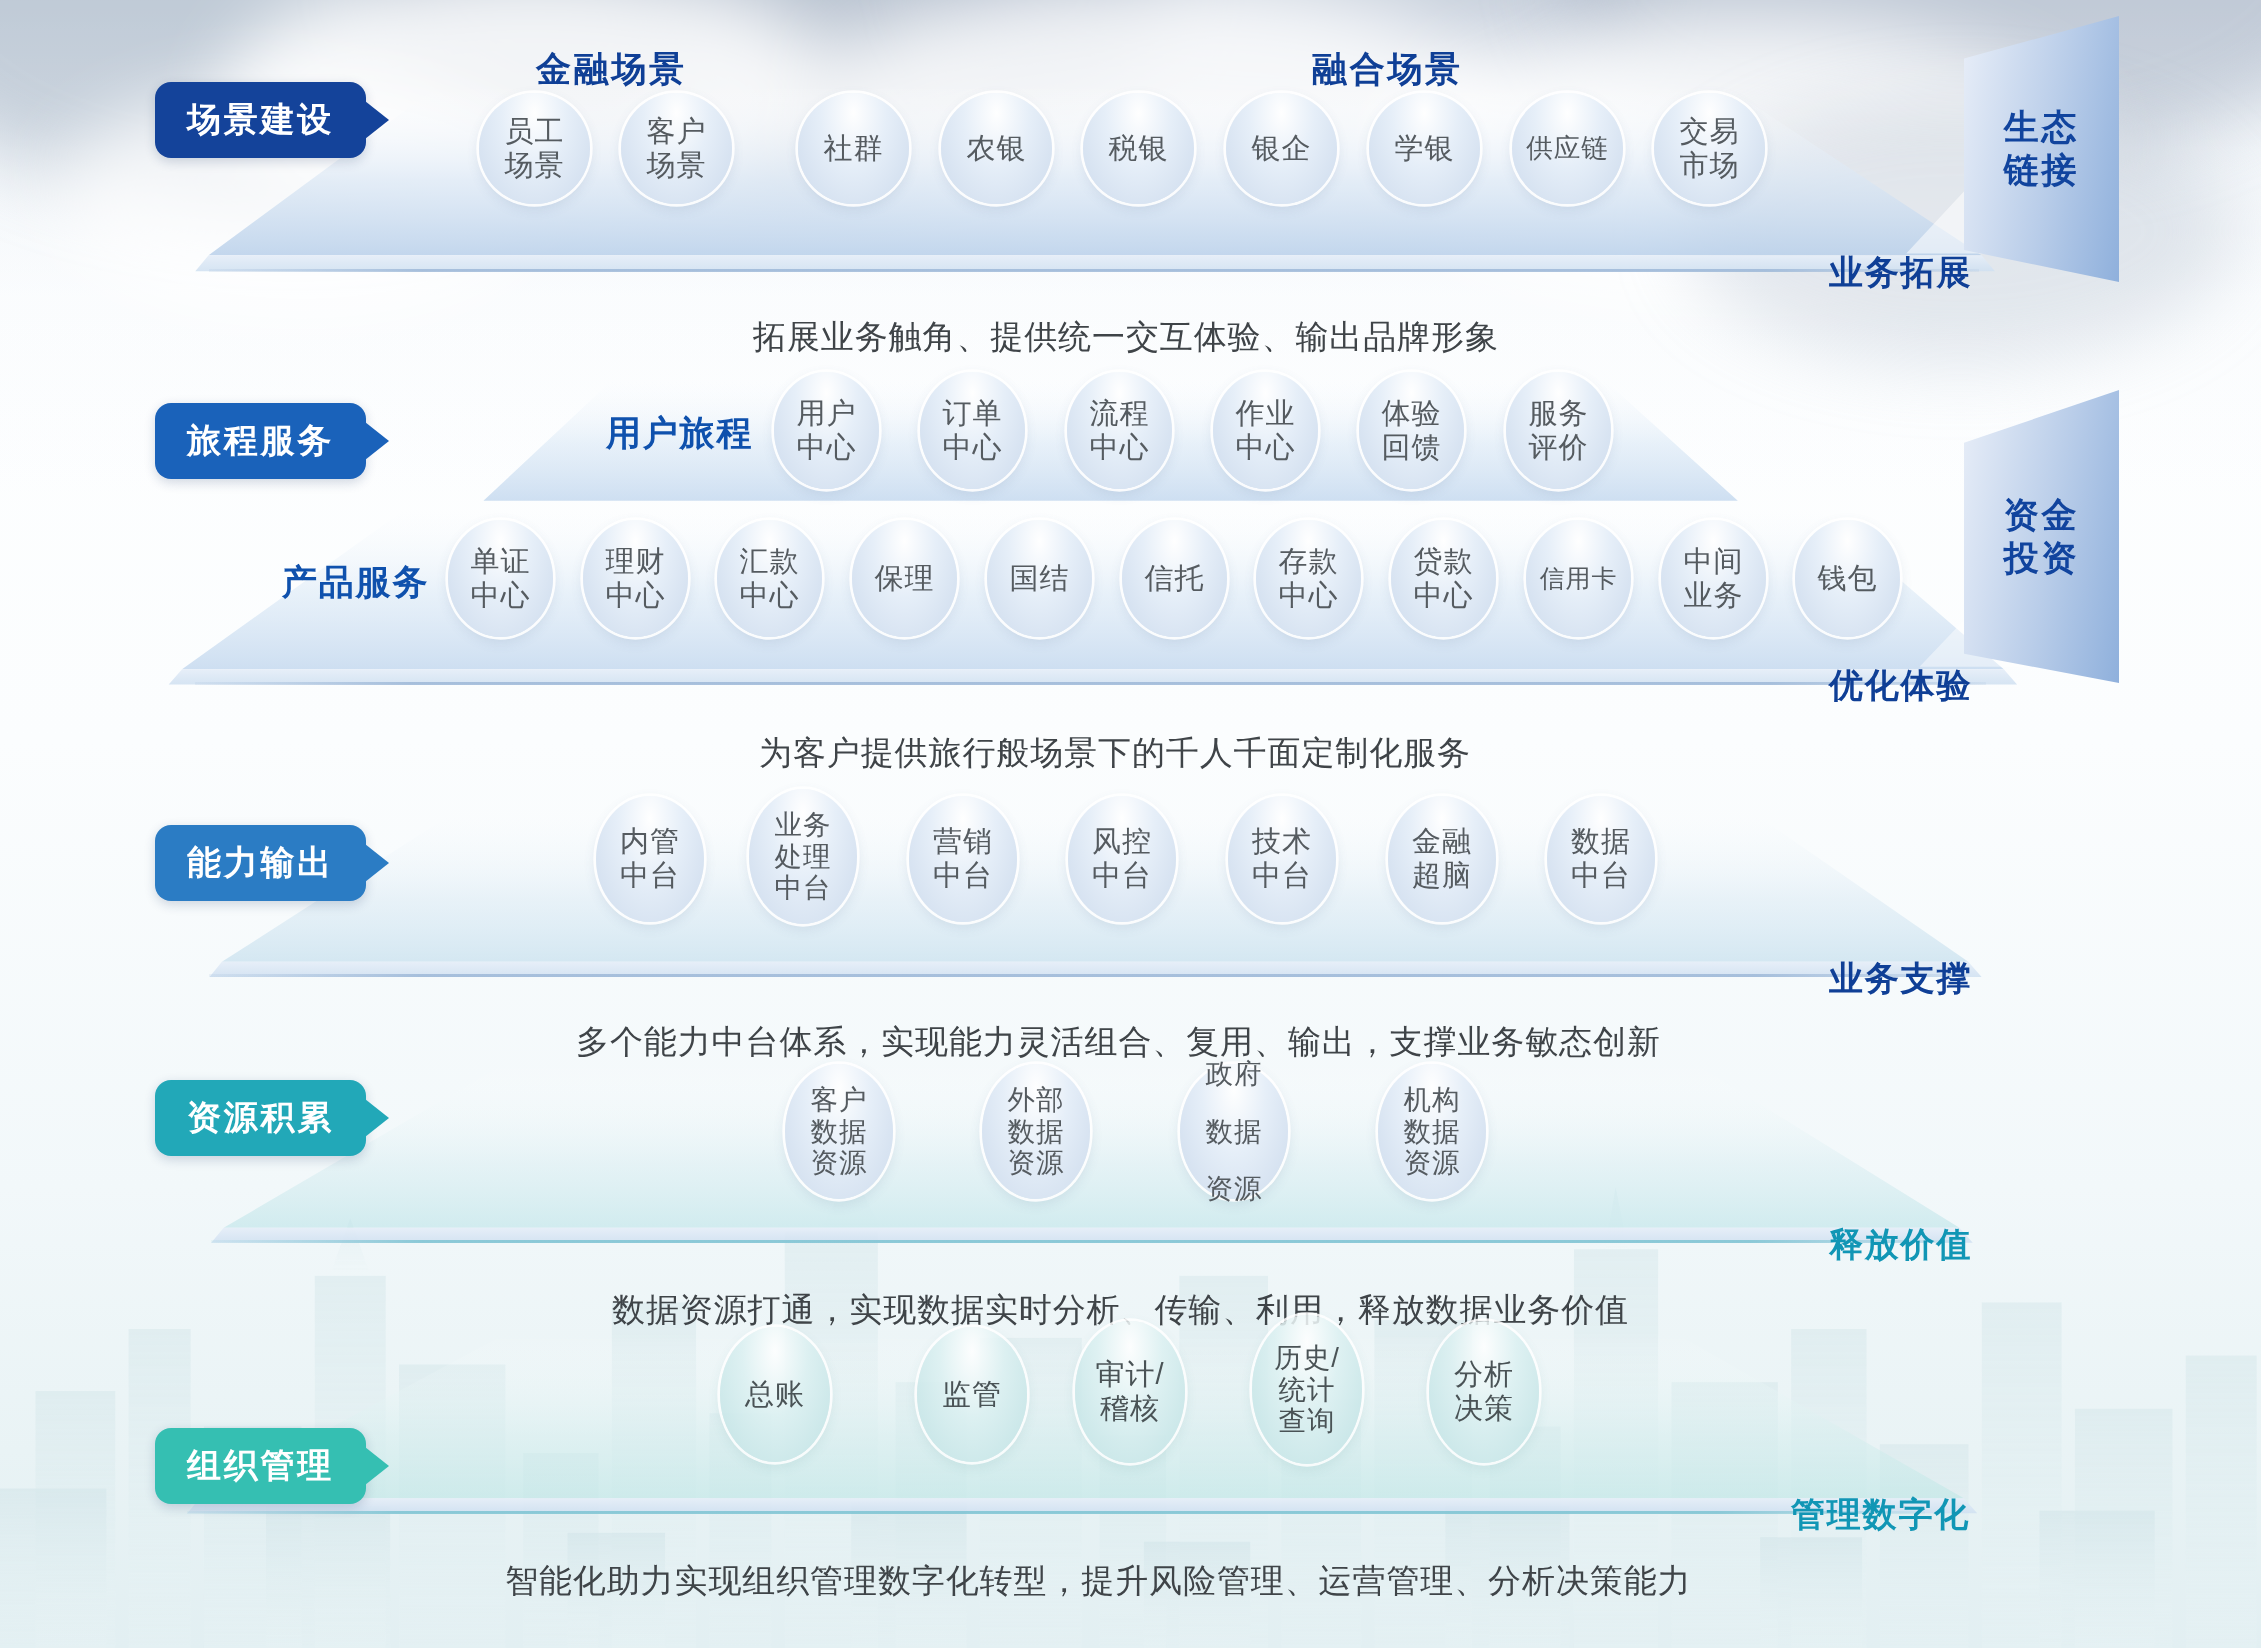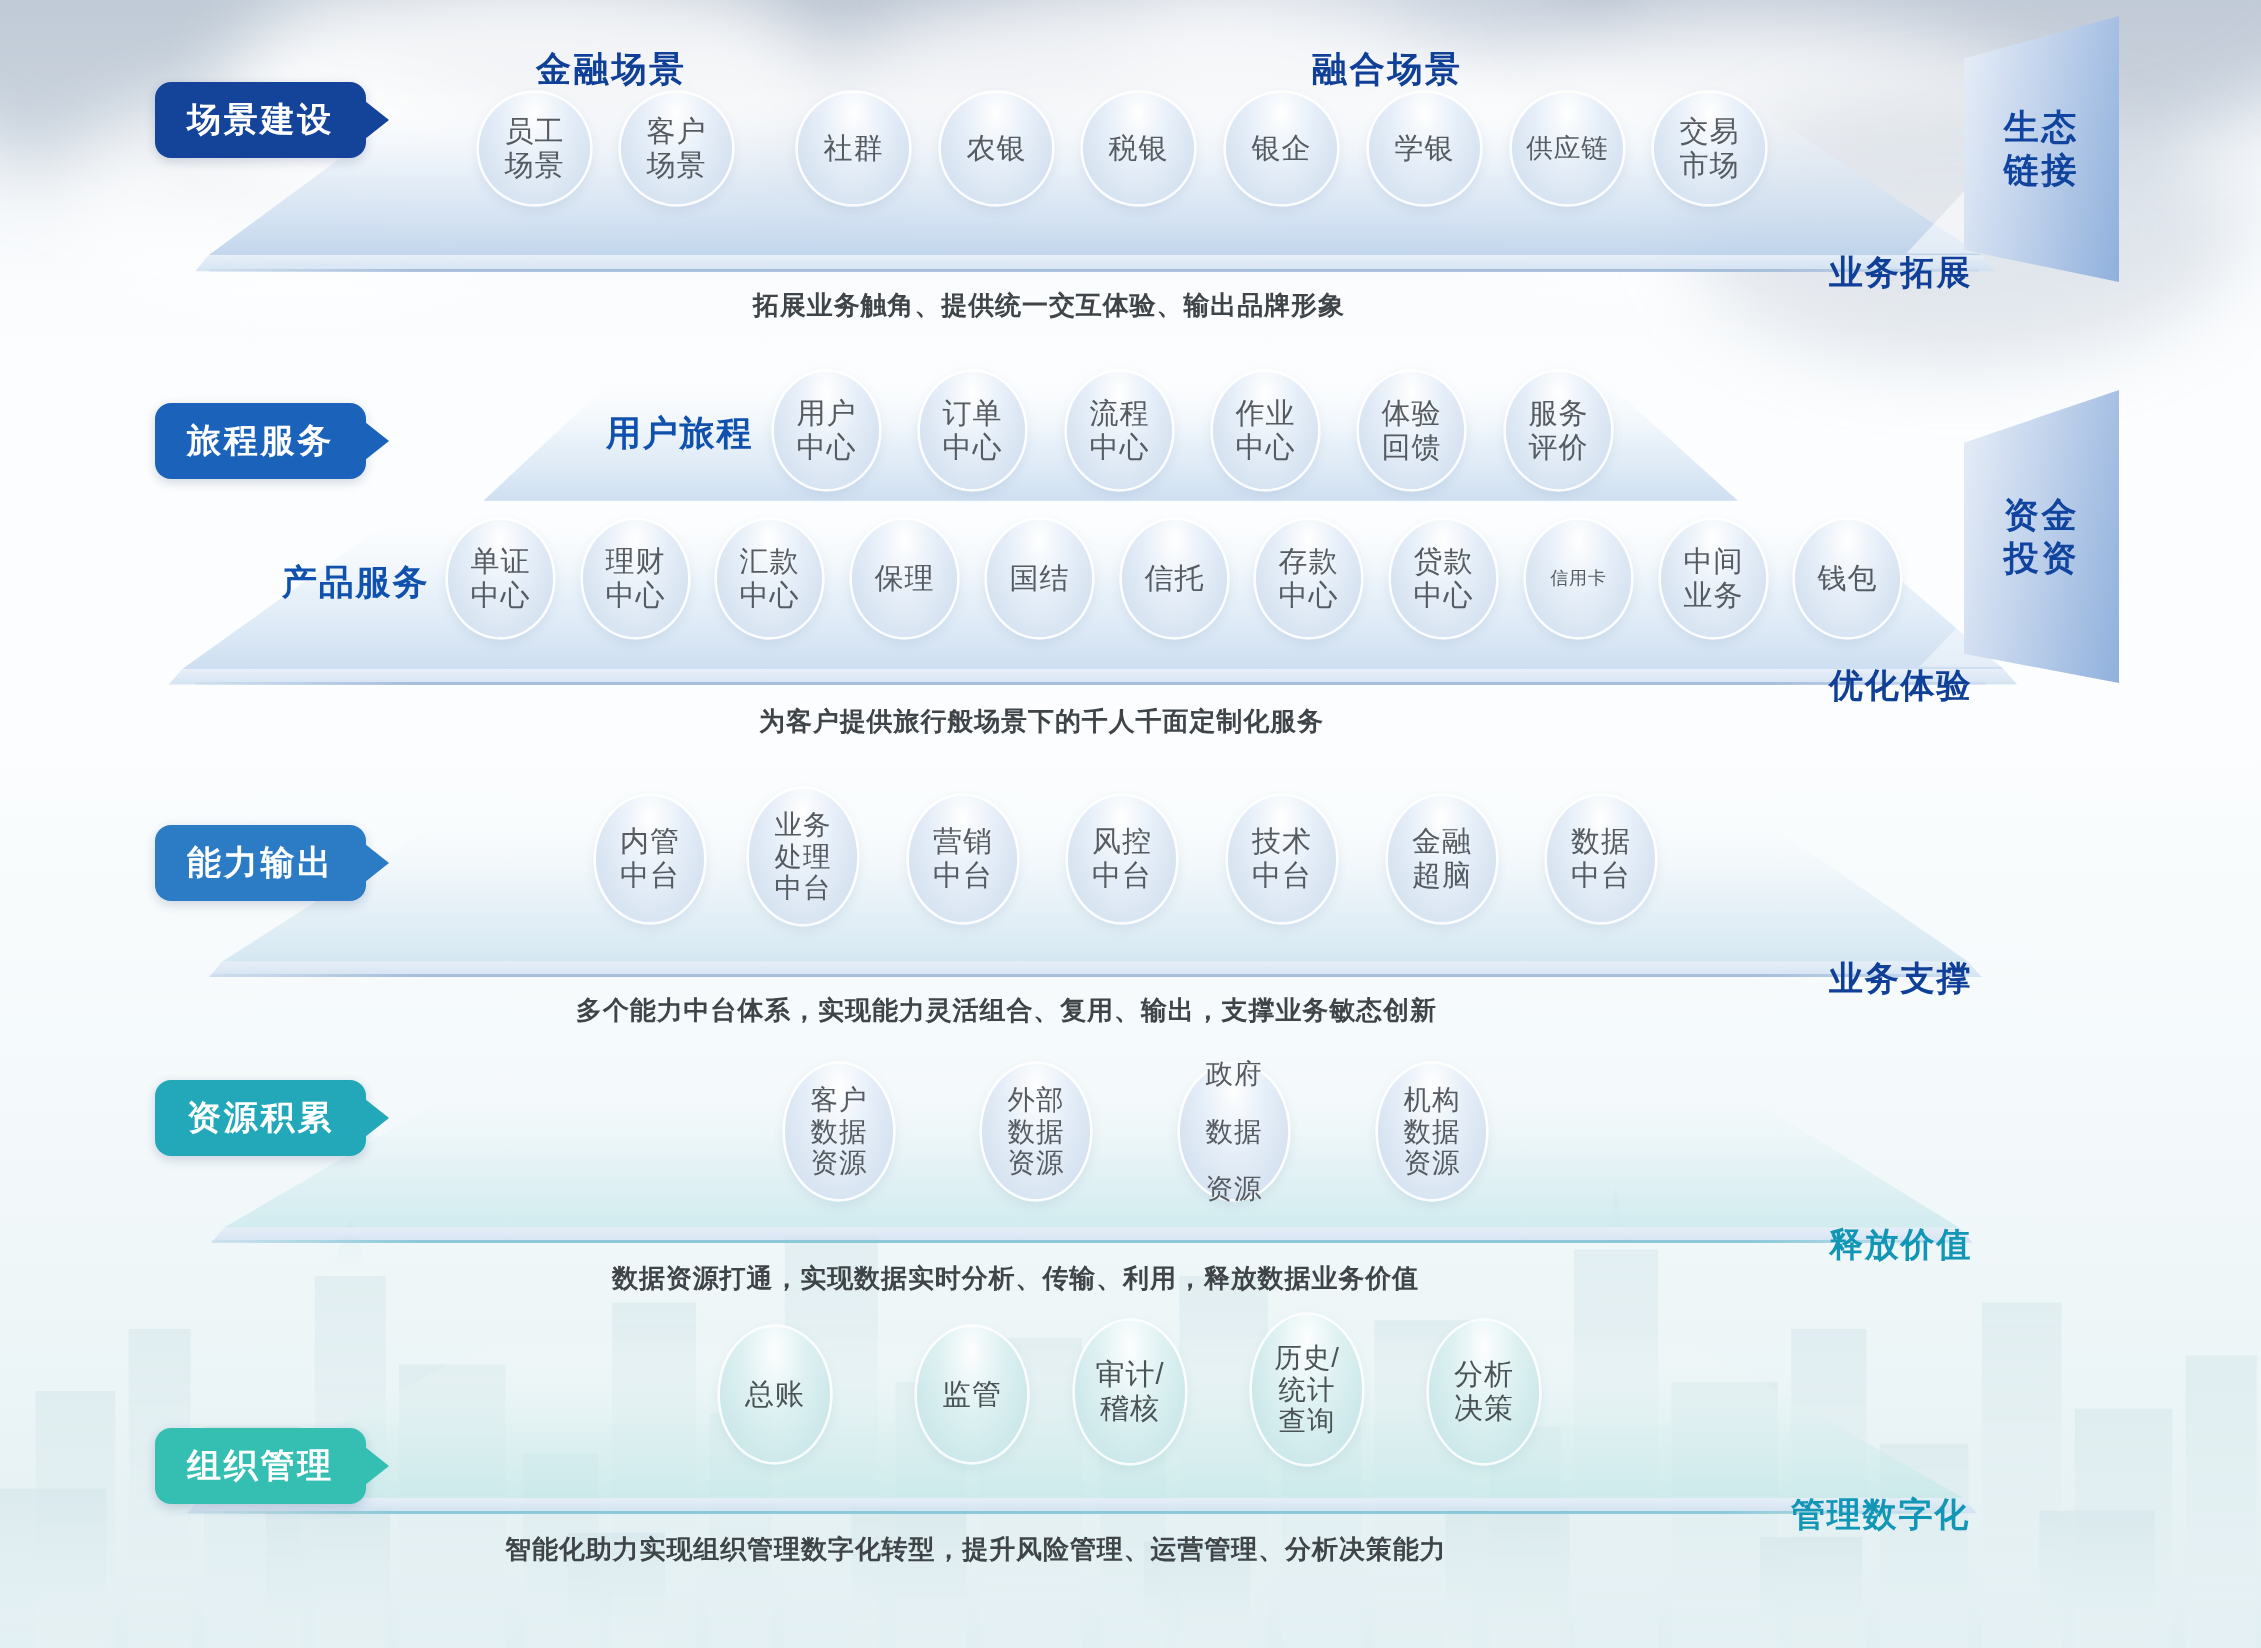--- a/index.html
+++ b/index.html
@@ -61,25 +61,26 @@
     opacity: 0.55;
     pointer-events: none;
   }
 
   
   .shell { position: absolute; pointer-events: none; }
 
   
   .cap-text {
     position: absolute;
-    font-size: 26px;
-    font-weight: 700;
+    font-size: 33px;
+    font-weight: 400;
     color: #3f4448;
     letter-spacing: 0.9px;
     white-space: nowrap;
+    margin-top: 27px;
   }
 
   
   .stage-tag {
     position: absolute;
     display: flex;
     align-items: center;
     justify-content: center;
     width: 211px;
     height: 76px;
@@ -450,21 +451,21 @@
     <span>信托</span>
   </div>
   <div class="bubble" style="left:1256px; top:520px; width:105px; height:117px;">
     <span>存款</span>
     <span>中心</span>
   </div>
   <div class="bubble" style="left:1391px; top:520px; width:105px; height:117px;">
     <span>贷款</span>
     <span>中心</span>
   </div>
-  <div class="bubble" style="left:1526px; top:520px; width:105px; height:117px; font-size:18px;">
+  <div class="bubble" style="left:1526px; top:520px; width:105px; height:117px; font-size:25px;">
     <span>信用卡</span>
   </div>
   <div class="bubble" style="left:1661px; top:520px; width:105px; height:117px;">
     <span>中间</span>
     <span>业务</span>
   </div>
   <div class="bubble" style="left:1795px; top:520px; width:105px; height:117px;">
     <span>钱包</span>
   </div>
 

